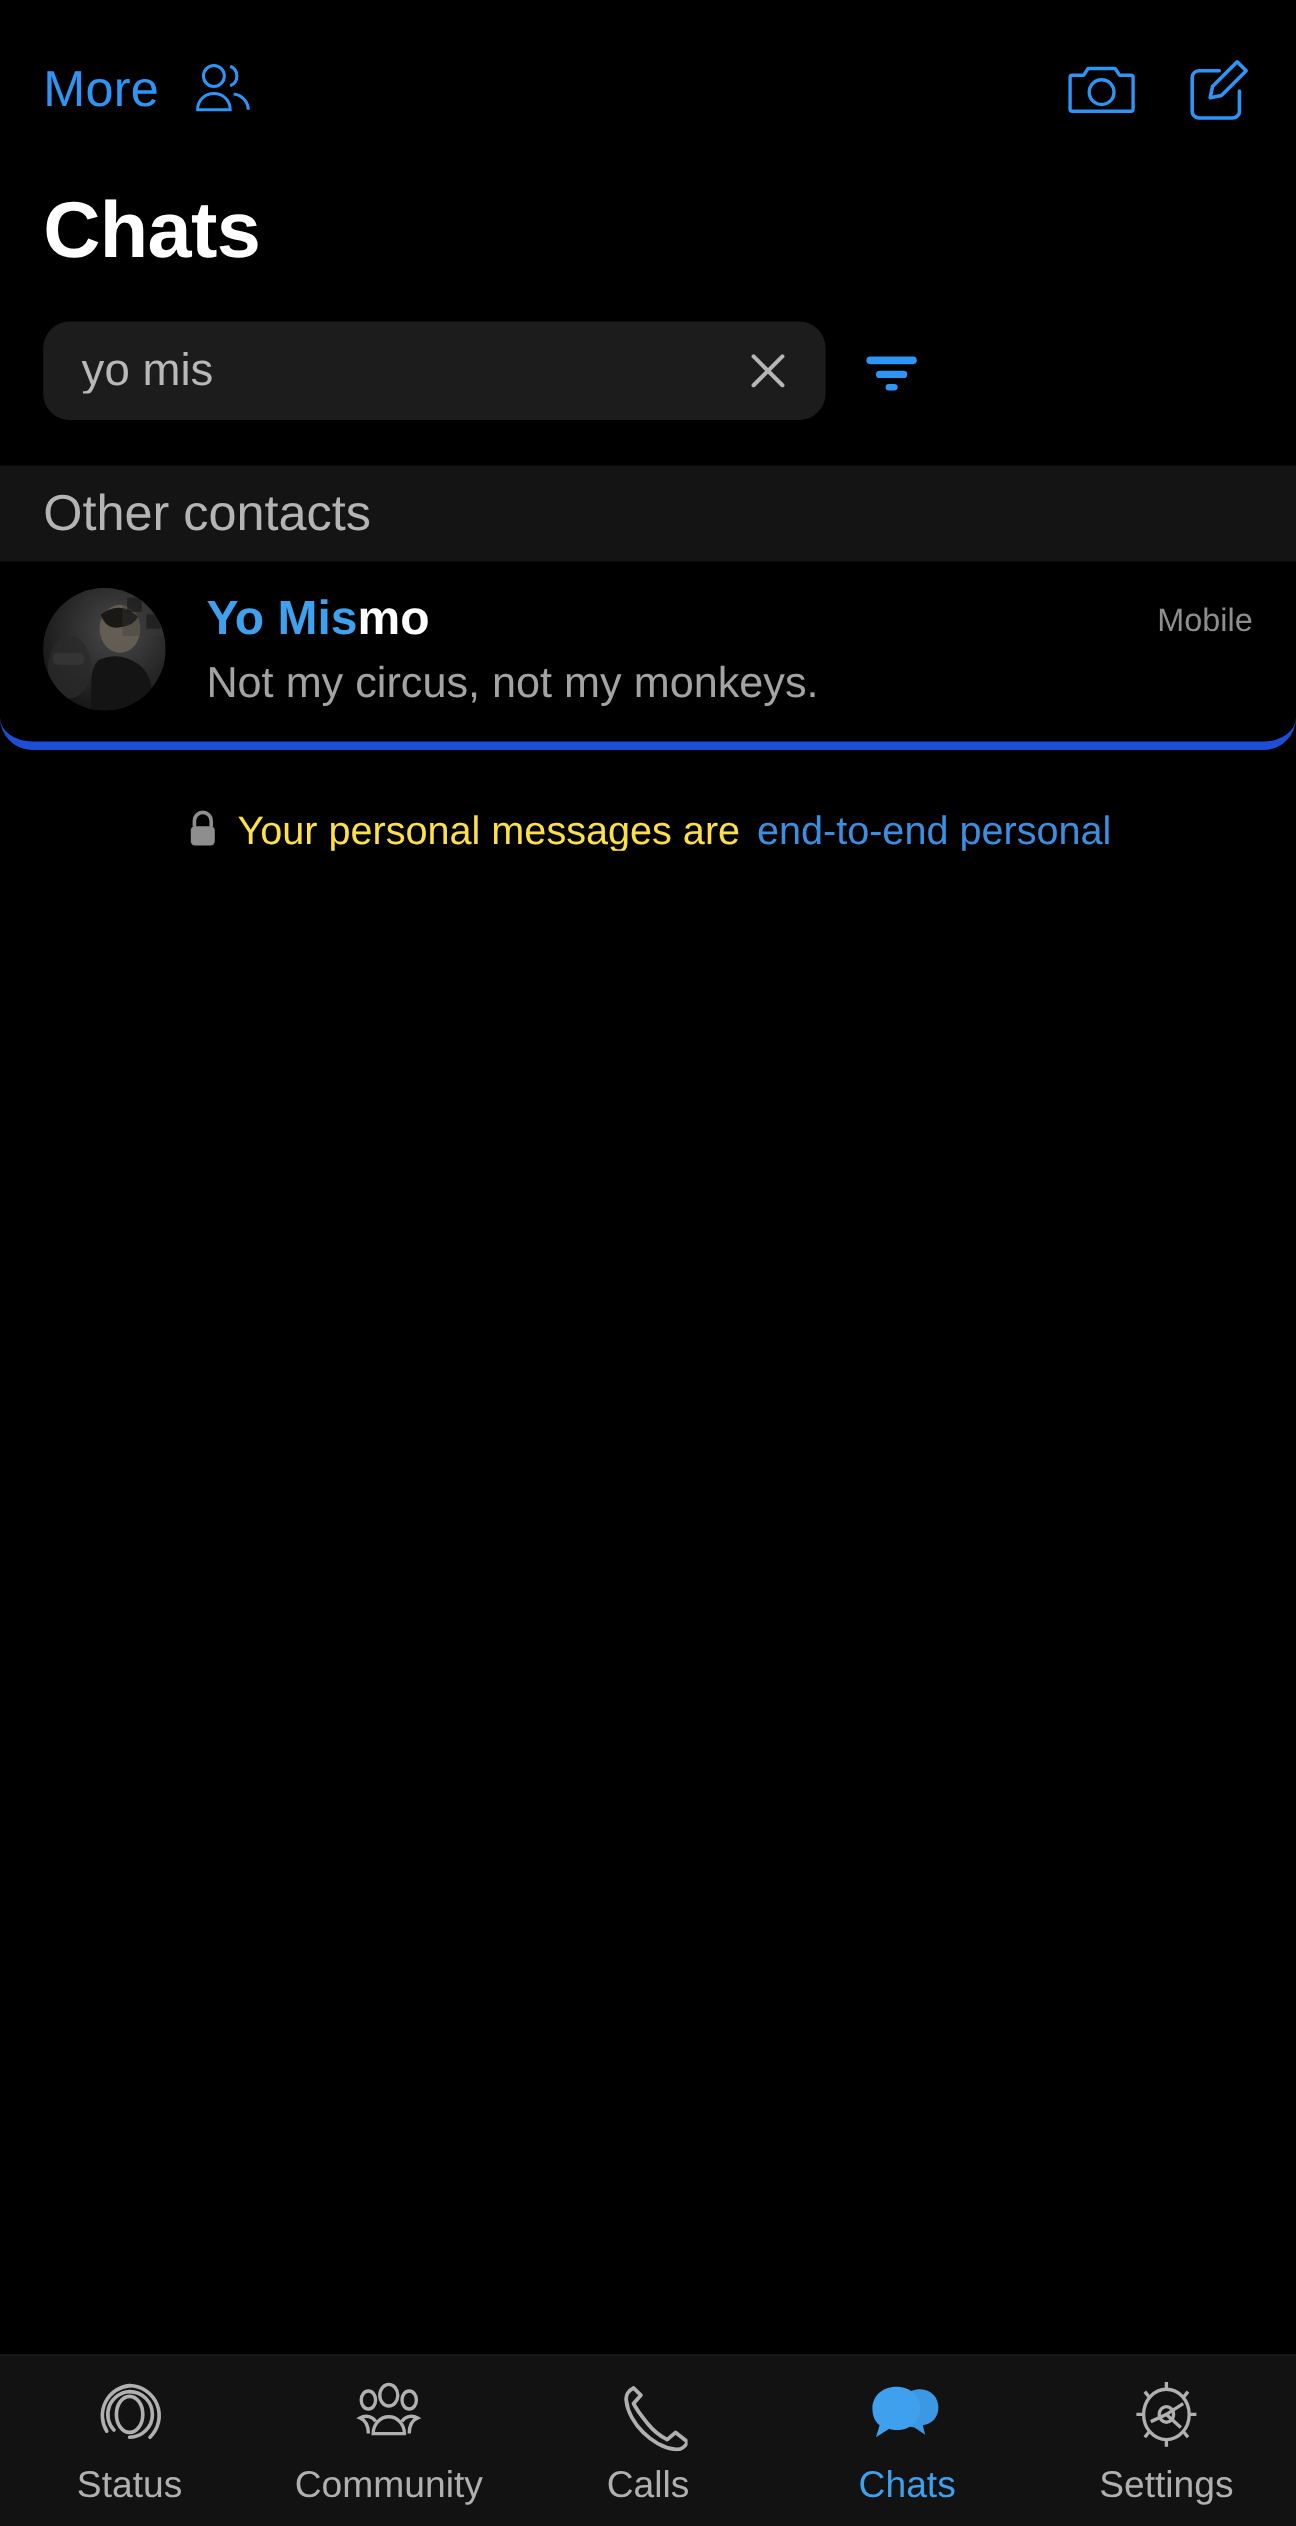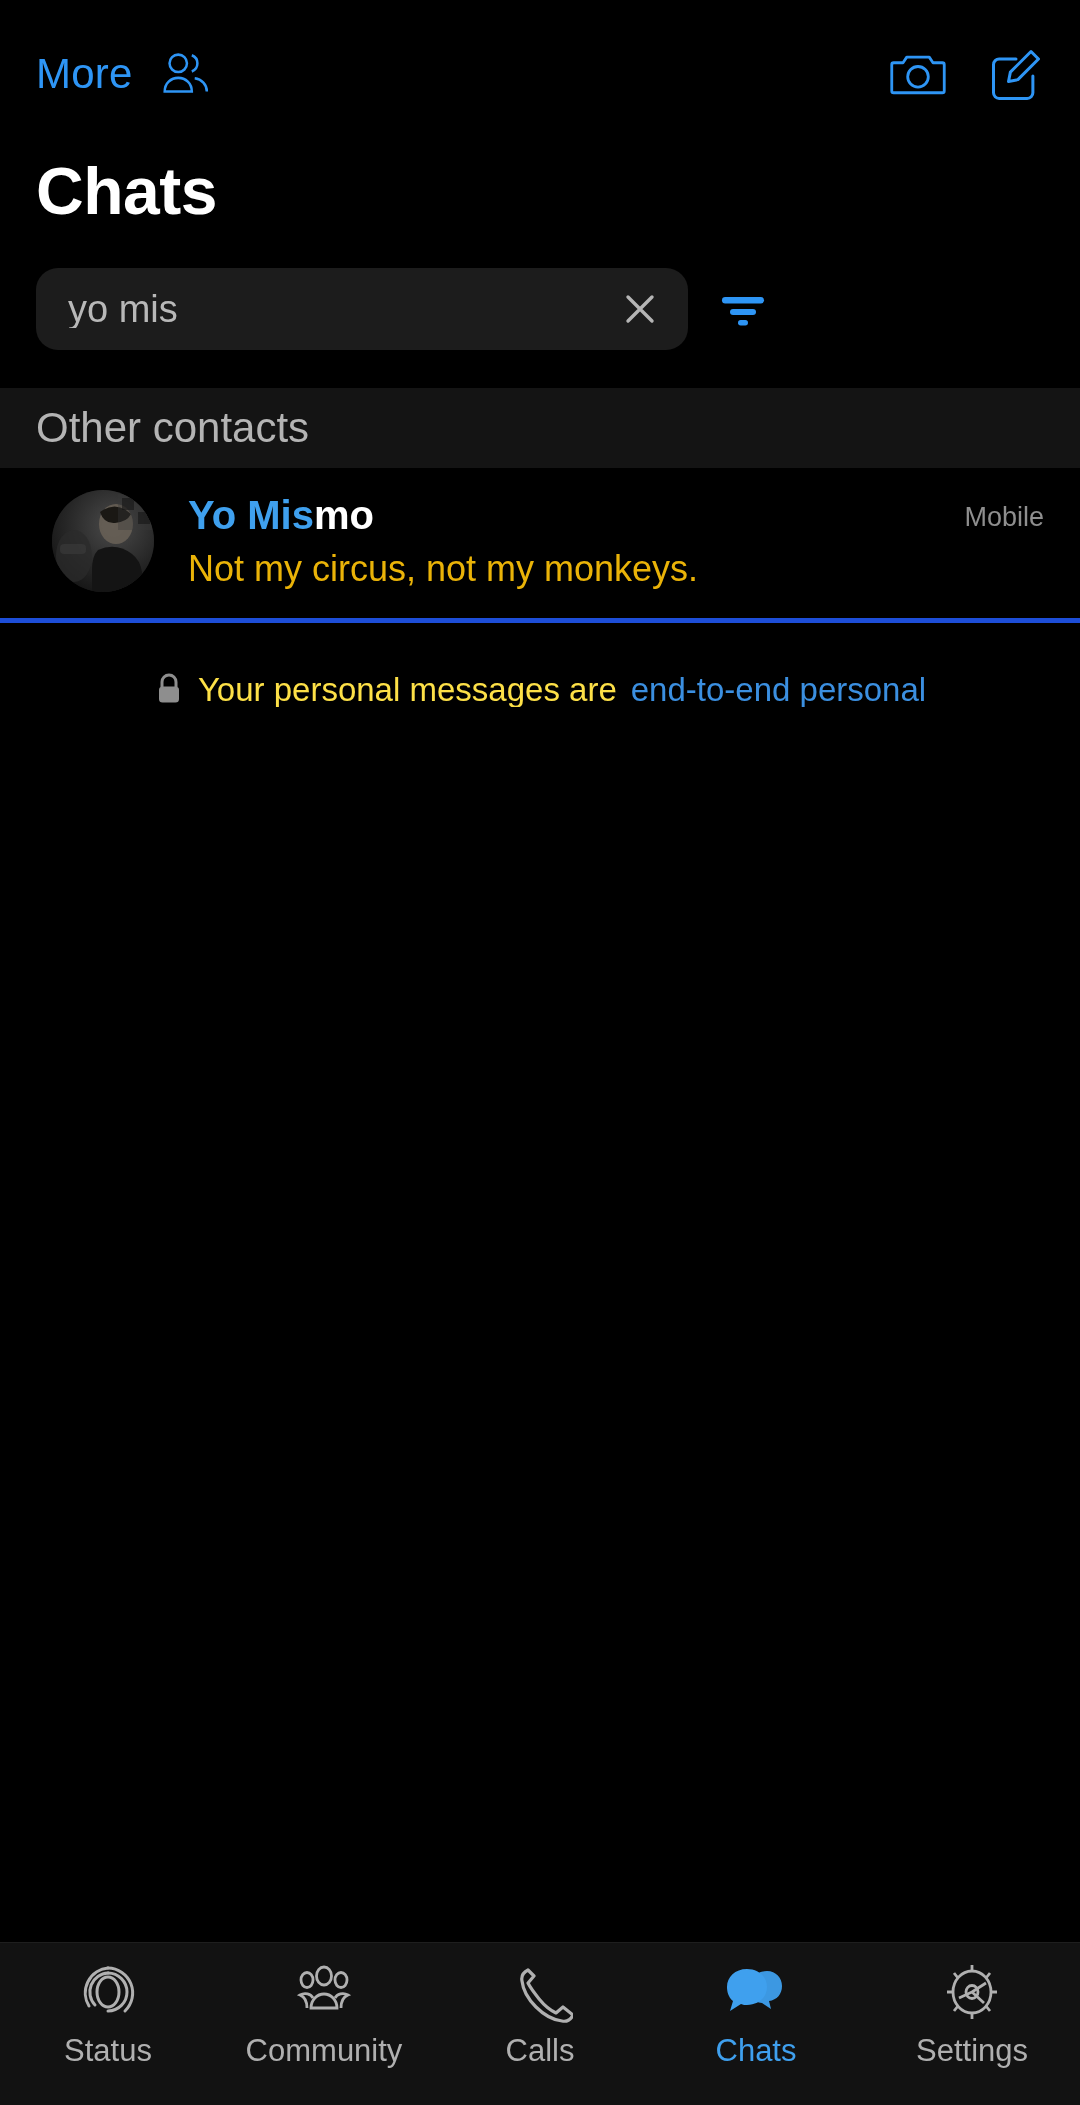--- a/index.html
+++ b/index.html
@@ -82,24 +82,25 @@
     display:flex; align-items:center;
     padding-left:36px;
     color:#b4b4b4;
     font-size:42px;
     flex:0 0 auto;
   }
 
   
   .contact-row {
     display:flex; align-items:center;
-    padding:22px 36px 26px 52px;
-    border-bottom:5px solid #1d4ed8;
+    padding:22px 36px 26px 36px;
+    border-bottom:7px solid #1d4ed8;
     flex:0 0 auto;
     min-height:150px;
+    border-radius:27px;
   }
   .avatar {
     width:102px; height:102px;
     border-radius:50%;
     flex:0 0 auto;
     overflow:hidden;
     position:relative;
     background:#151515;
   }
   .avatar-art { position:absolute; inset:0; }
@@ -110,21 +111,21 @@
   }
   .contact-name {
     font-size:40px;
     font-weight:bold;
     line-height:1.25;
     white-space:nowrap;
   }
   .name-match { color:#3fa0ee; }
   .name-rest { color:#ffffff; }
   .contact-status {
-    color:#eab308;
+    color:#a3a3a3;
     font-size:36px;
     line-height:1.3;
     margin-top:6px;
     white-space:nowrap; overflow:hidden;
   }
   .contact-meta {
     color:#8e8e8e;
     font-size:27px;
     flex:0 0 auto;
     align-self:flex-start;
@@ -140,21 +141,21 @@
   }
   .lock-icon { width:30px; height:36px; display:block; }
   .encrypt-text { color:#fde047; font-size:33px; line-height:1; }
   .encrypt-link { color:#3b8fe0; }
 
   
   .filler { flex:1 1 auto; background:#000000; }
 
   
   .bottom-nav {
-    height:163px;
+    height:143px;
     background:#121212;
     border-top:1px solid #1e1e1e;
     display:flex; align-items:flex-start;
     flex:0 0 auto;
     padding-top:18px;
   }
   .nav-item {
     flex:1 1 0;
     display:flex; flex-direction:column;
     align-items:center; gap:12px;

